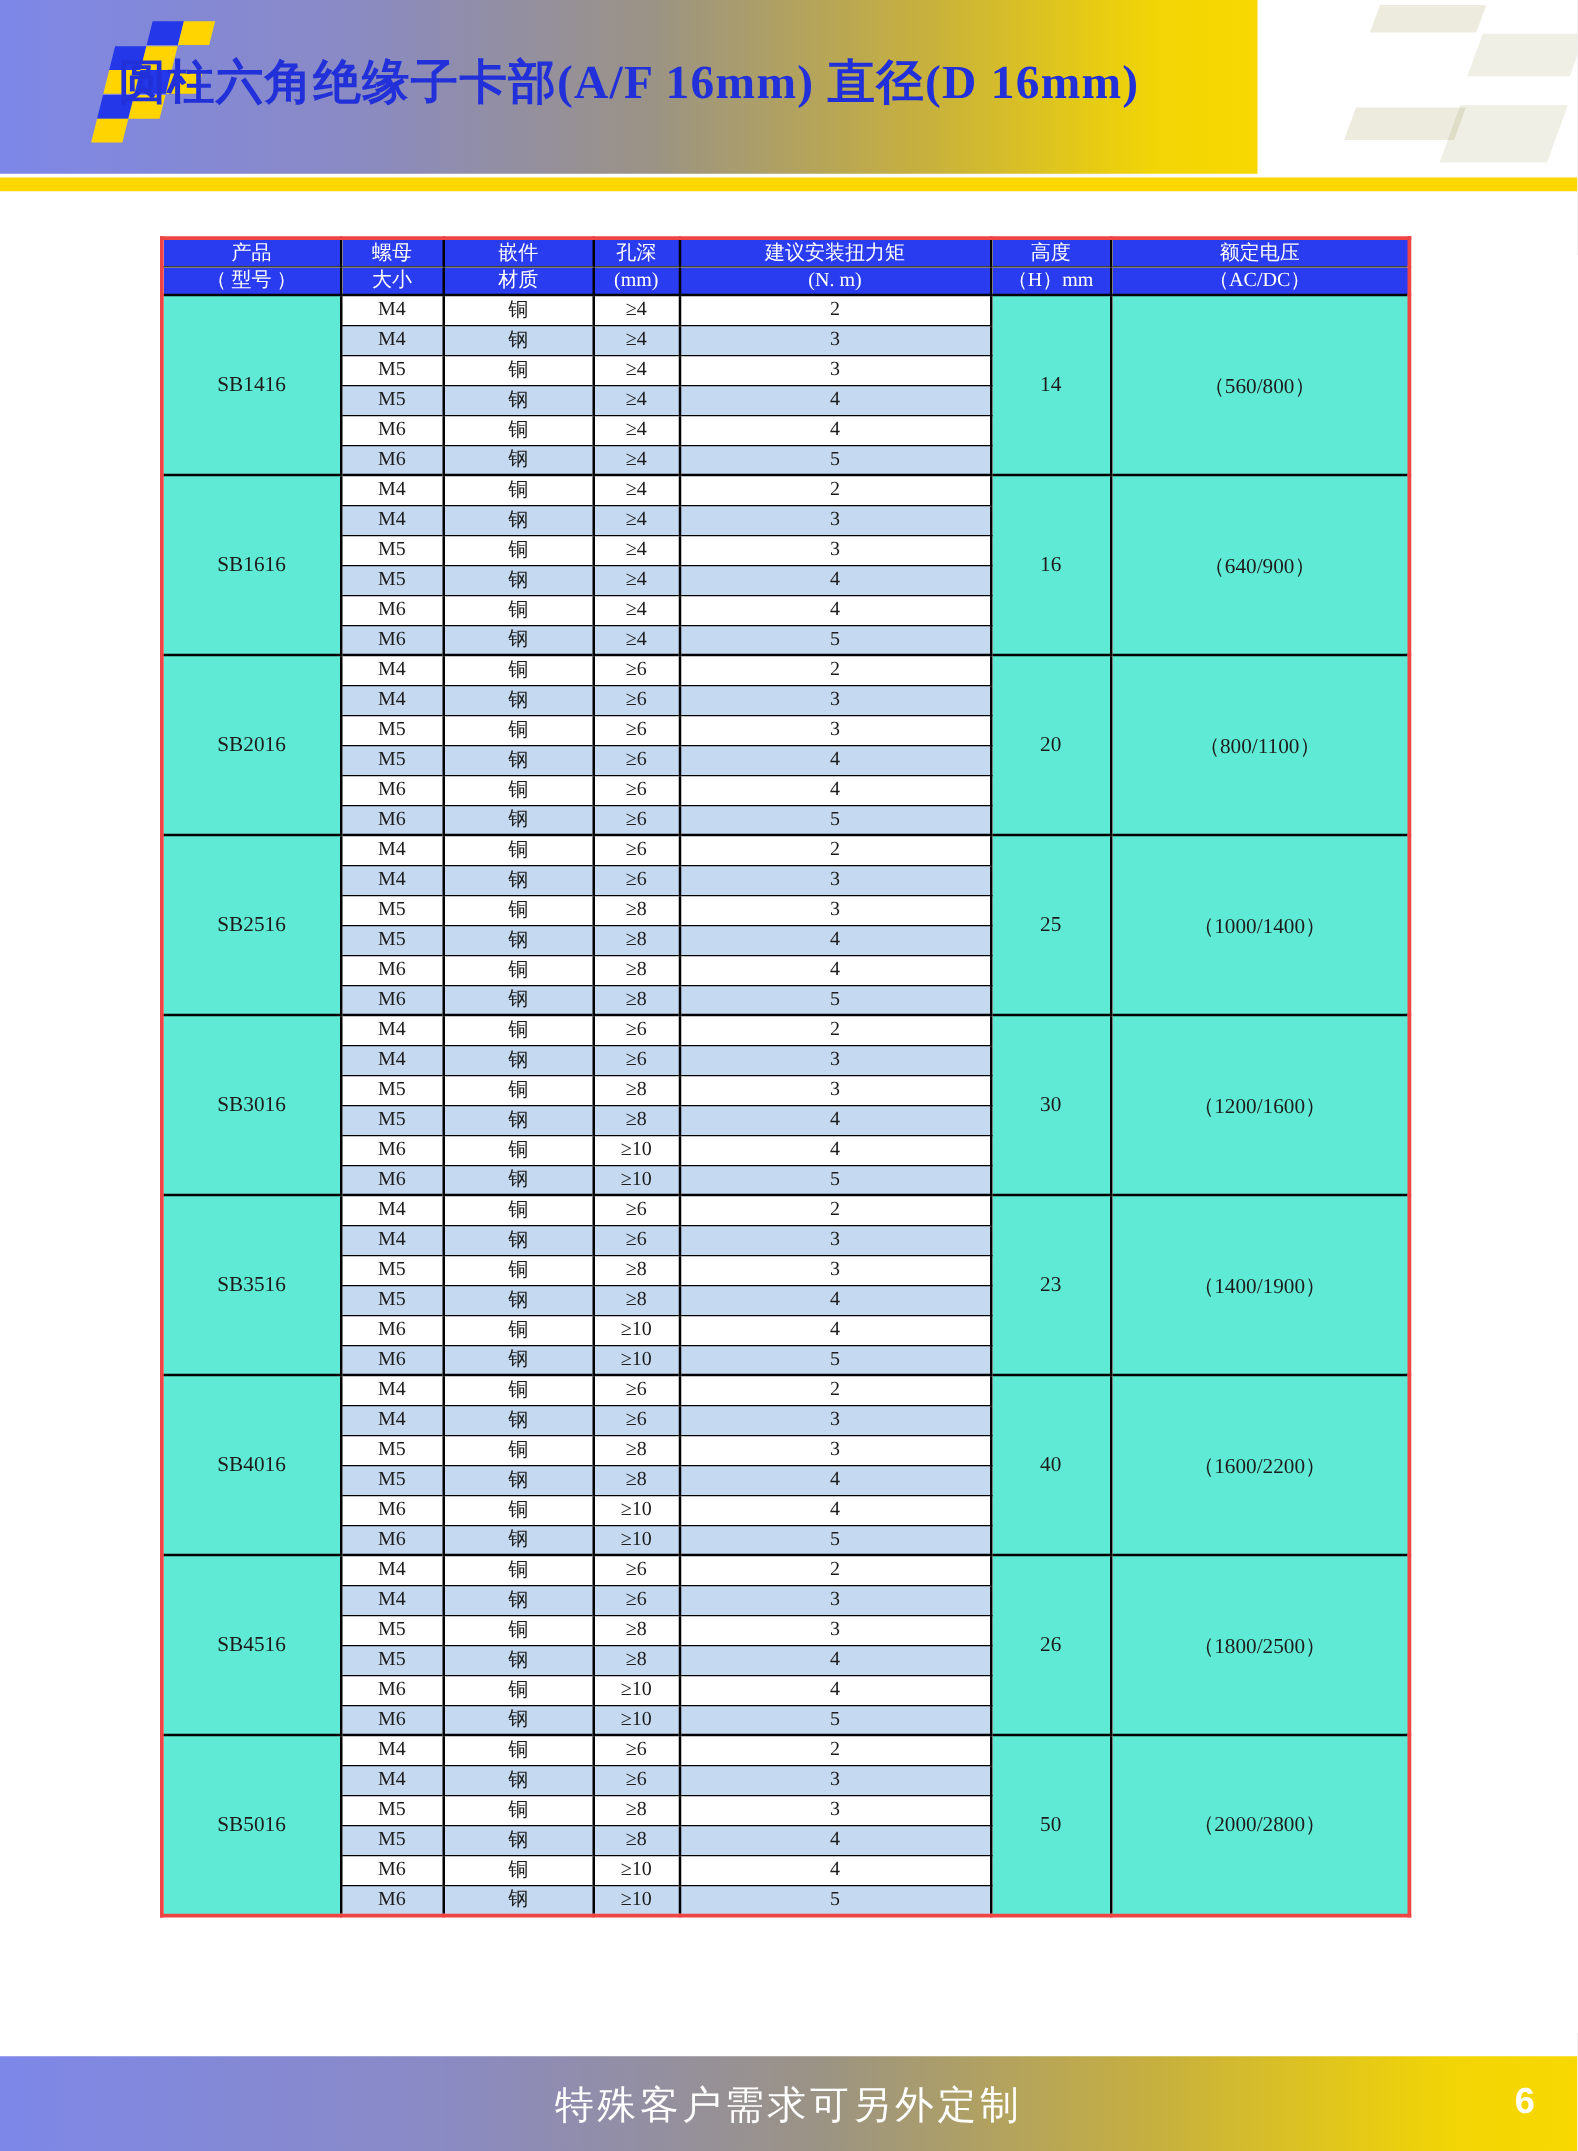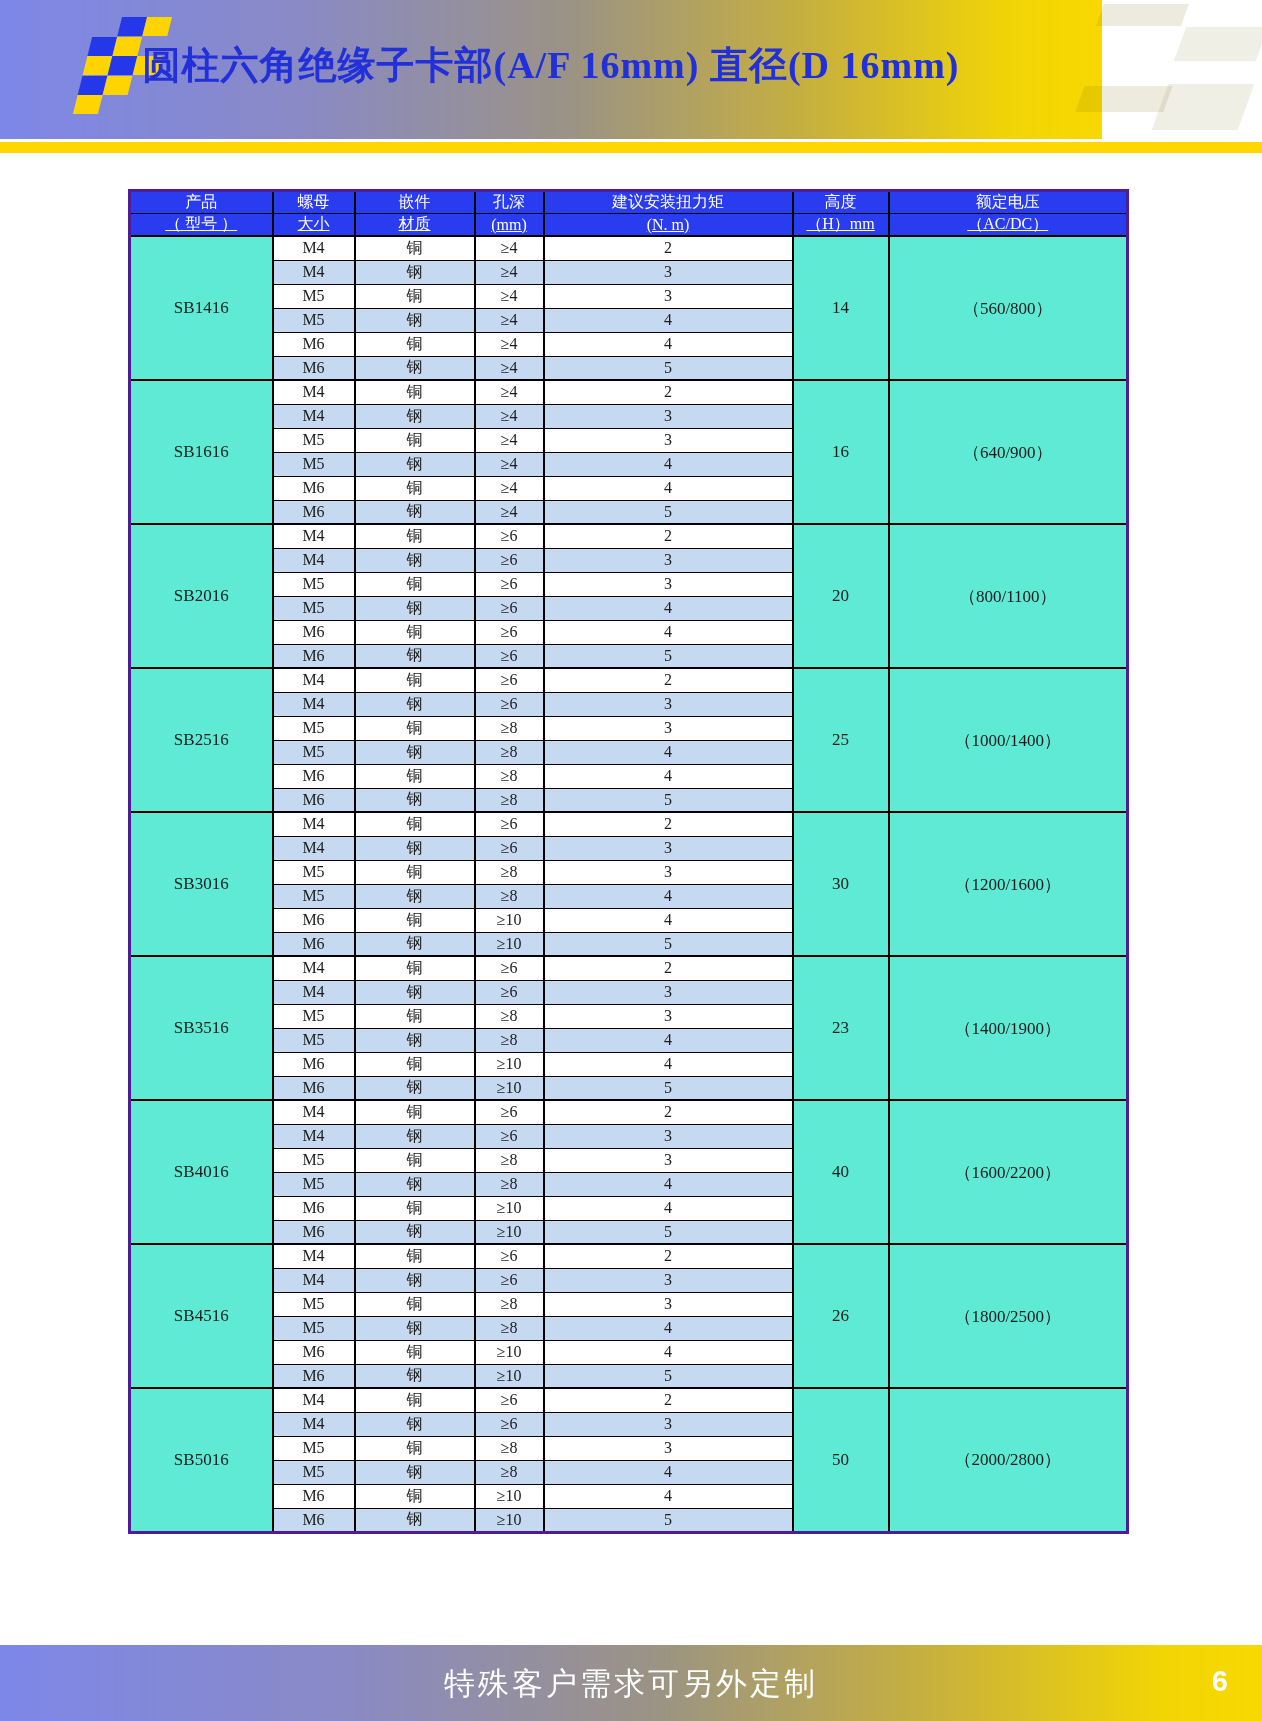--- a/index.html
+++ b/index.html
@@ -5,21 +5,21 @@
   * { margin:0; padding:0; box-sizing:border-box; }
   html,body { background:#e8e8e8; }
   body { font-family:"Liberation Serif","DejaVu Serif",serif; }
   .page {
     position:relative; width:1262px; height:1721px;
     background:#ffffff; overflow:hidden; margin:0 auto;
   }
 
   
   .top-band {
-    position:absolute; left:0; top:0; width:1102px; height:139px;
+    position:absolute; left:0; top:0; width:1006px; height:139px;
     background:linear-gradient(90deg,#7d87e8 0%,#8a8ac4 28%,#9b9384 52%,#c8b13c 74%,#f2d505 92%,#f8d800 100%);
     font-family:Liberation Serif, serif;
   }
   .page-title {
     position:absolute; left:0; right:0; top:40px;
     text-align:center; font-size:38px; font-weight:bold; color:#2130d8;
     letter-spacing:1px; white-space:nowrap;
   }
   .yellow-strip {
     position:absolute; left:0; top:142px; width:1262px; height:11px;
@@ -37,37 +37,37 @@
   .decor { position:absolute; transform:skewX(-20deg); }
   .d1 { left:1100px; top:4px;  width:85px; height:22px; background:rgba(110,100,0,0.13); }
   .d2 { left:1180px; top:27px; width:82px; height:34px; background:rgba(110,100,0,0.10); }
   .d3 { left:1080px; top:86px; width:88px; height:26px; background:rgba(110,100,0,0.13); }
   .d4 { left:1160px; top:84px; width:86px; height:46px; background:rgba(110,100,0,0.10); }
 
   
   .table-wrap { position:absolute; left:128px; top:189px; }
   table.spec {
     table-layout:fixed; border-collapse:collapse; width:998px;
-    border:3px solid #4c1d95;
+    border:3px solid #ef4444;
   }
   col.c-model   { width:143px; }
   col.c-size    { width:82px;  }
   col.c-mat     { width:120px; }
   col.c-depth   { width:69px;  }
   col.c-torque  { width:249px; }
   col.c-height  { width:96px;  }
   col.c-voltage { width:239px; }
 
   .spec th {
     height:22px; background:#2a3cf0; color:#ffffff; font-weight:normal;
     font-size:16px; text-align:center; vertical-align:middle;
     border:1px solid #000; border-left-width:2px; border-right-width:2px;
     white-space:nowrap; overflow:hidden;
   }
-  .spec tr.hdr-2 th { border-bottom:2px solid #000;text-decoration:underline; }
+  .spec tr.hdr-2 th { border-bottom:2px solid #000; }
 
   .spec td {
     height:24px; font-size:16px; color:#1c1c1c; text-align:center;
     vertical-align:middle; background:#ffffff;
     border:1px solid #000; border-left-width:2px; border-right-width:2px;
     white-space:nowrap; overflow:hidden;
   }
   .spec tr.striped td.stripe { background:#c5d9f1; }
   .spec tr.group-start td { border-top:2px solid #000; }
   .spec td.merged { background:#5eead4; font-size:17px; }

